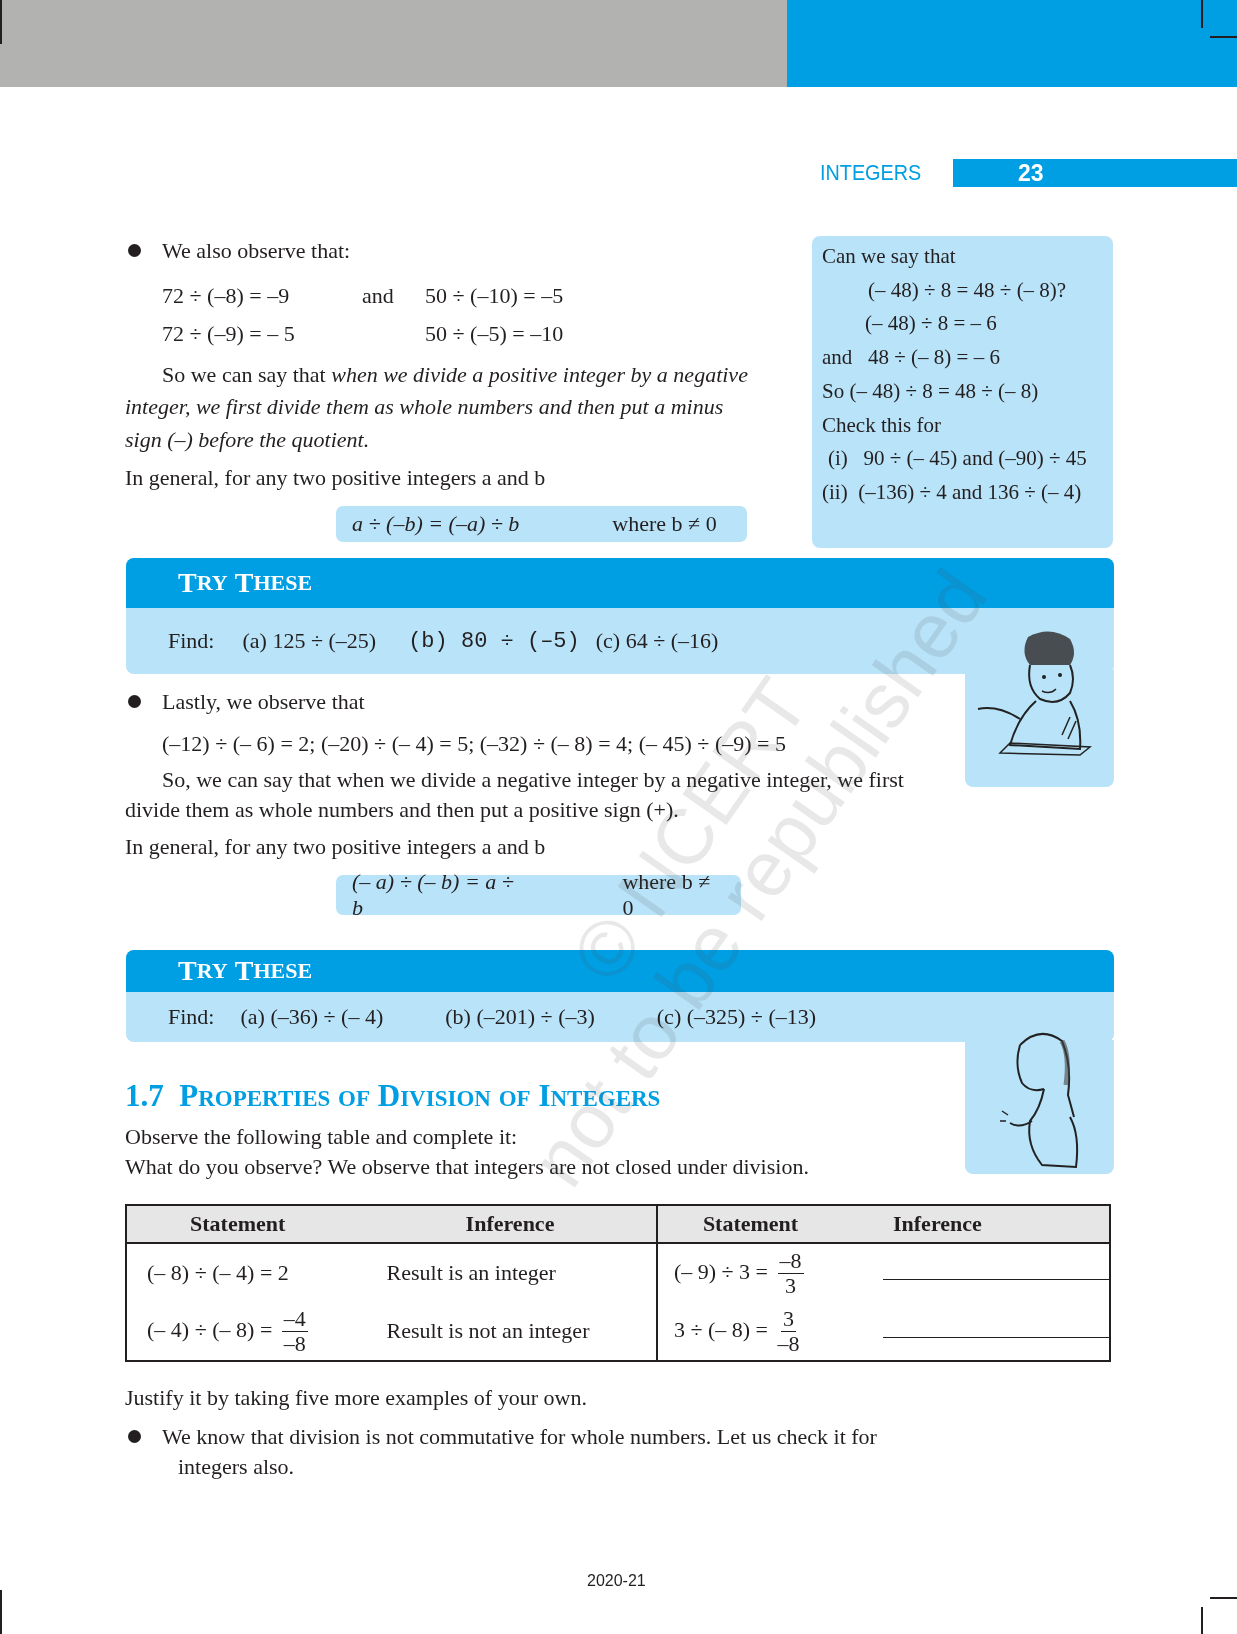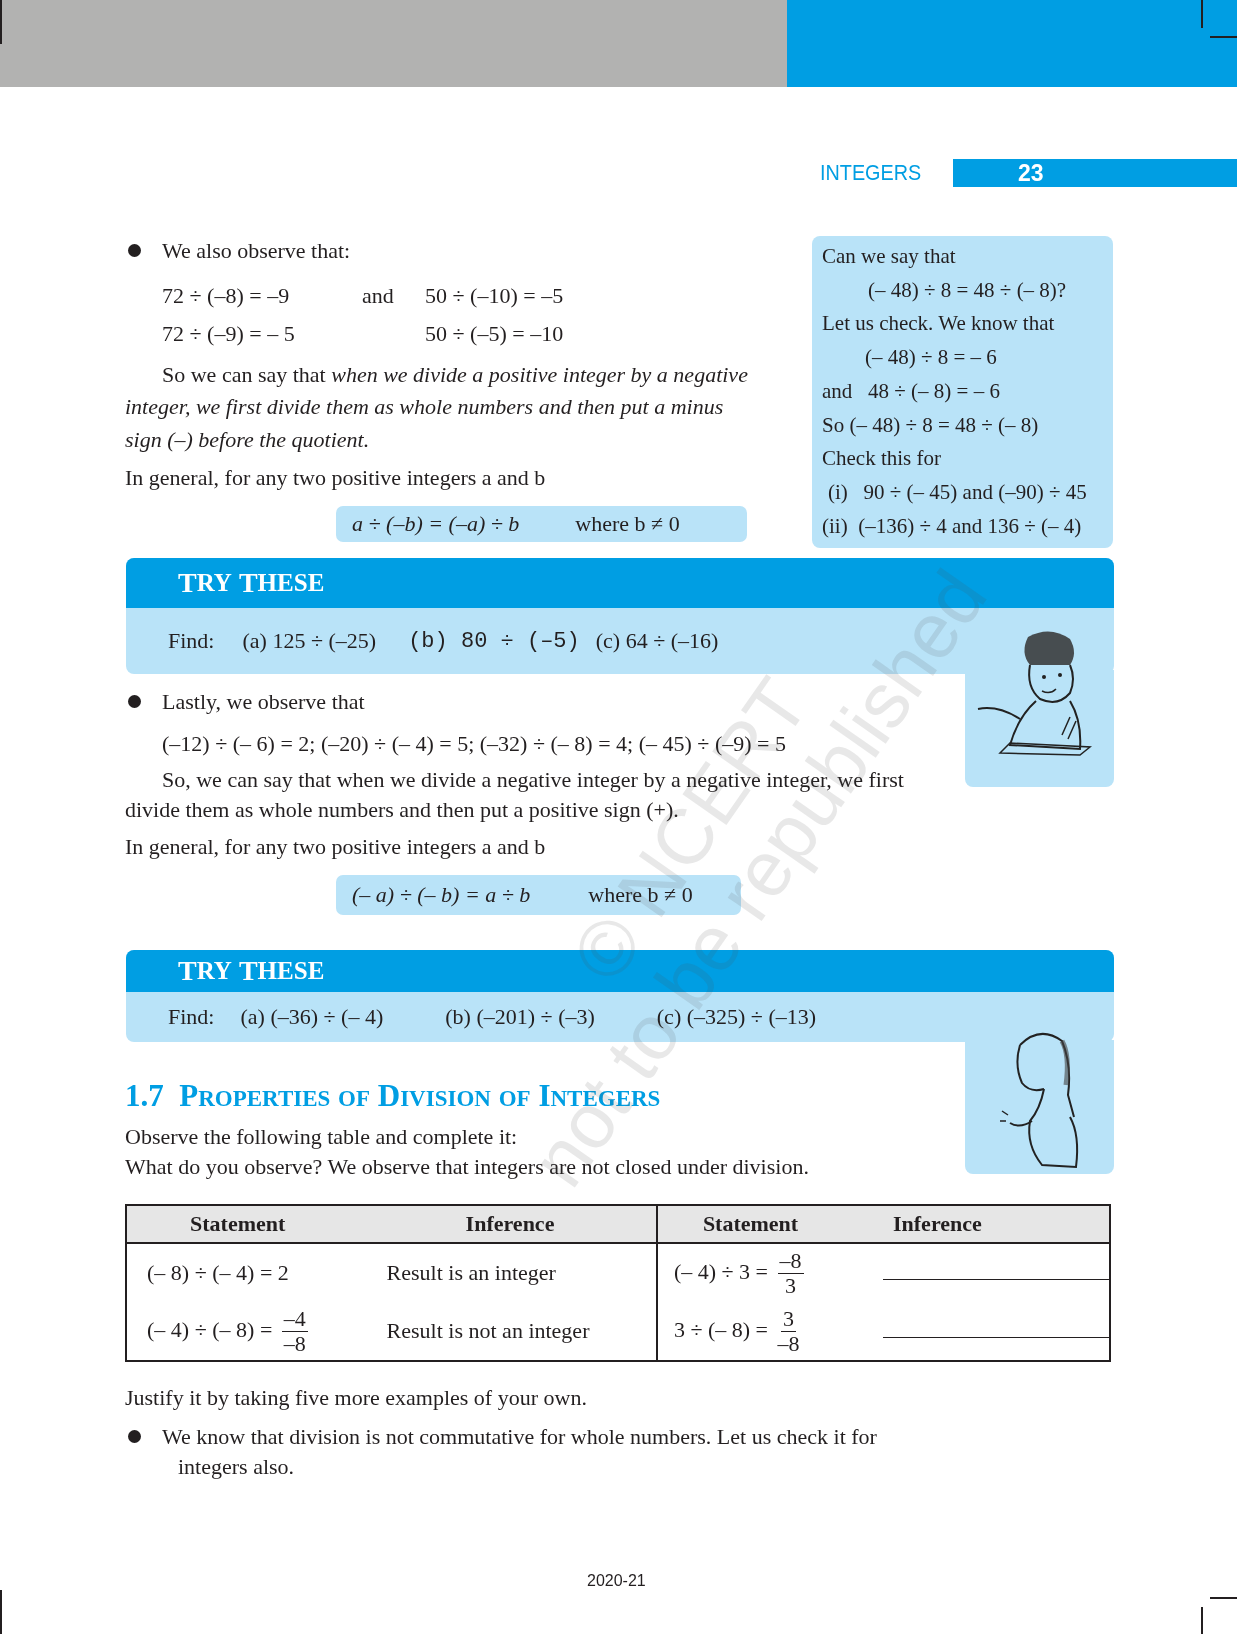--- a/index.html
+++ b/index.html
@@ -23,35 +23,35 @@
   .header-num {
     left: 1018px; top: 160px; font-family: "Liberation Sans", sans-serif;
     font-size: 23px; font-weight: bold; color: #ffffff;
   }
   .txt { font-size: 22px; line-height: 30px; white-space: nowrap; }
   .bullet {
     width: 13px; height: 13px; border-radius: 50%; background: #231f20;
   }
   .formula-box {
     background: #b9e3f8; border-radius: 7px; font-size: 22px;
-    display: flex; align-items: center; padding: 0 16px; box-sizing: border-box;
+    display: flex; align-items: center; padding: 0 16px; box-sizing: border-box; gap: 37px;
   }
   .side-box {
     left: 812px; top: 236px; width: 301px; height: 312px;
     background: #b9e3f8; border-radius: 8px; box-sizing: border-box;
     padding: 4px 10px; font-size: 21px; line-height: 33.7px;
   }
   .side-box div { white-space: nowrap; }
   .try-box { border-radius: 8px; overflow: hidden; background: #b9e3f8; }
   .try-head {
     background: #009ee3; color: #ffffff; font-weight: bold;
     font-size: 28px; padding-left: 52px; box-sizing: border-box;
     display: flex; align-items: center;
   }
-  .try-head .sc { font-size: 25px; }
+  .try-head .sc { font-size: 22px; }
   .try-body { font-size: 22px; padding-left: 42px; display: flex; align-items: center; box-sizing: border-box; }
   .illus-panel { background: #b9e3f8; border-radius: 0 0 8px 8px; }
   .section-title {
     left: 125px; top: 1070px; color: #009ee3; font-weight: bold; font-size: 31px;
     white-space: nowrap;
     margin-top: 8px;
   }
   .section-title .sc { font-size: 23px; }
   table.div-table {
     position: absolute; left: 125px; top: 1204px; width: 986px;
@@ -103,21 +103,20 @@
 <div class="abs txt" style="left:125px;top:463px;">In general, for any two positive integers a and b</div>
 
 <div class="abs formula-box" style="left:336px;top:506px;width:411px;height:36px;">
   <i>a ÷ (–b) = (–a) ÷ b</i>
   <span style="margin-left:56px;">where b ≠ 0</span>
 </div>
 
 <div class="abs side-box">
   <div>Can we say that</div>
   <div style="padding-left:46px;">(– 48) ÷ 8 = 48 ÷ (– 8)?</div>
-  <div>Let us check. We know that</div>
   <div style="padding-left:43px;">(– 48) ÷ 8 = – 6</div>
   <div style="white-space:pre;">and   48 ÷ (– 8) = – 6</div>
   <div>So (– 48) ÷ 8 = 48 ÷ (– 8)</div>
   <div>Check this for</div>
   <div style="white-space:pre;padding-left:6px;">(i)   90 ÷ (– 45) and (–90) ÷ 45</div>
   <div style="white-space:pre;">(ii)  (–136) ÷ 4 and 136 ÷ (– 4)</div>
 </div>
 
 <div class="abs try-box" style="left:126px;top:558px;width:988px;height:116px;">
   <div class="try-head" style="height:50px;">
@@ -193,21 +192,21 @@
       <th style="width:250px;padding-left:93px;border-right:2px solid #231f20;">Inference</th>
       <th style="width:230px;padding-left:45px;">Statement</th>
       <th style="padding-left:10px;">Inference</th>
     </tr>
   </thead>
   <tbody>
     <tr>
       <td style="padding-left:20px;">(– 8) ÷ (– 4) = 2</td>
       <td style="padding-left:14px;border-right:2px solid #231f20;">Result is an integer</td>
       <td style="padding-left:16px;">
-        <span>(– 4) ÷ 3 =</span>
+        <span>(– 9) ÷ 3 =</span>
         <span class="frac">
             <span class="num">–8</span>
             <span>3</span>
           </span>
       </td>
       <td style="padding-left:0;"><span class="blank"></span></td>
     </tr>
     <tr>
       <td style="padding-left:20px;">
         <span>(– 4) ÷ (– 8) =</span>

